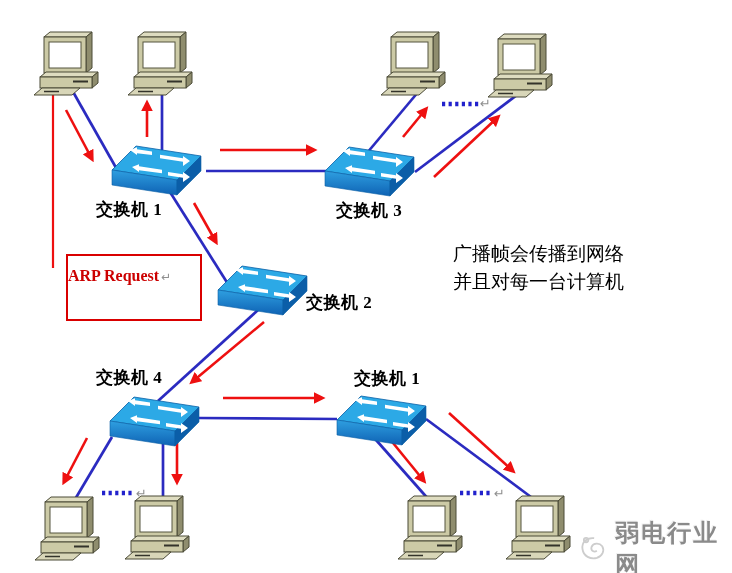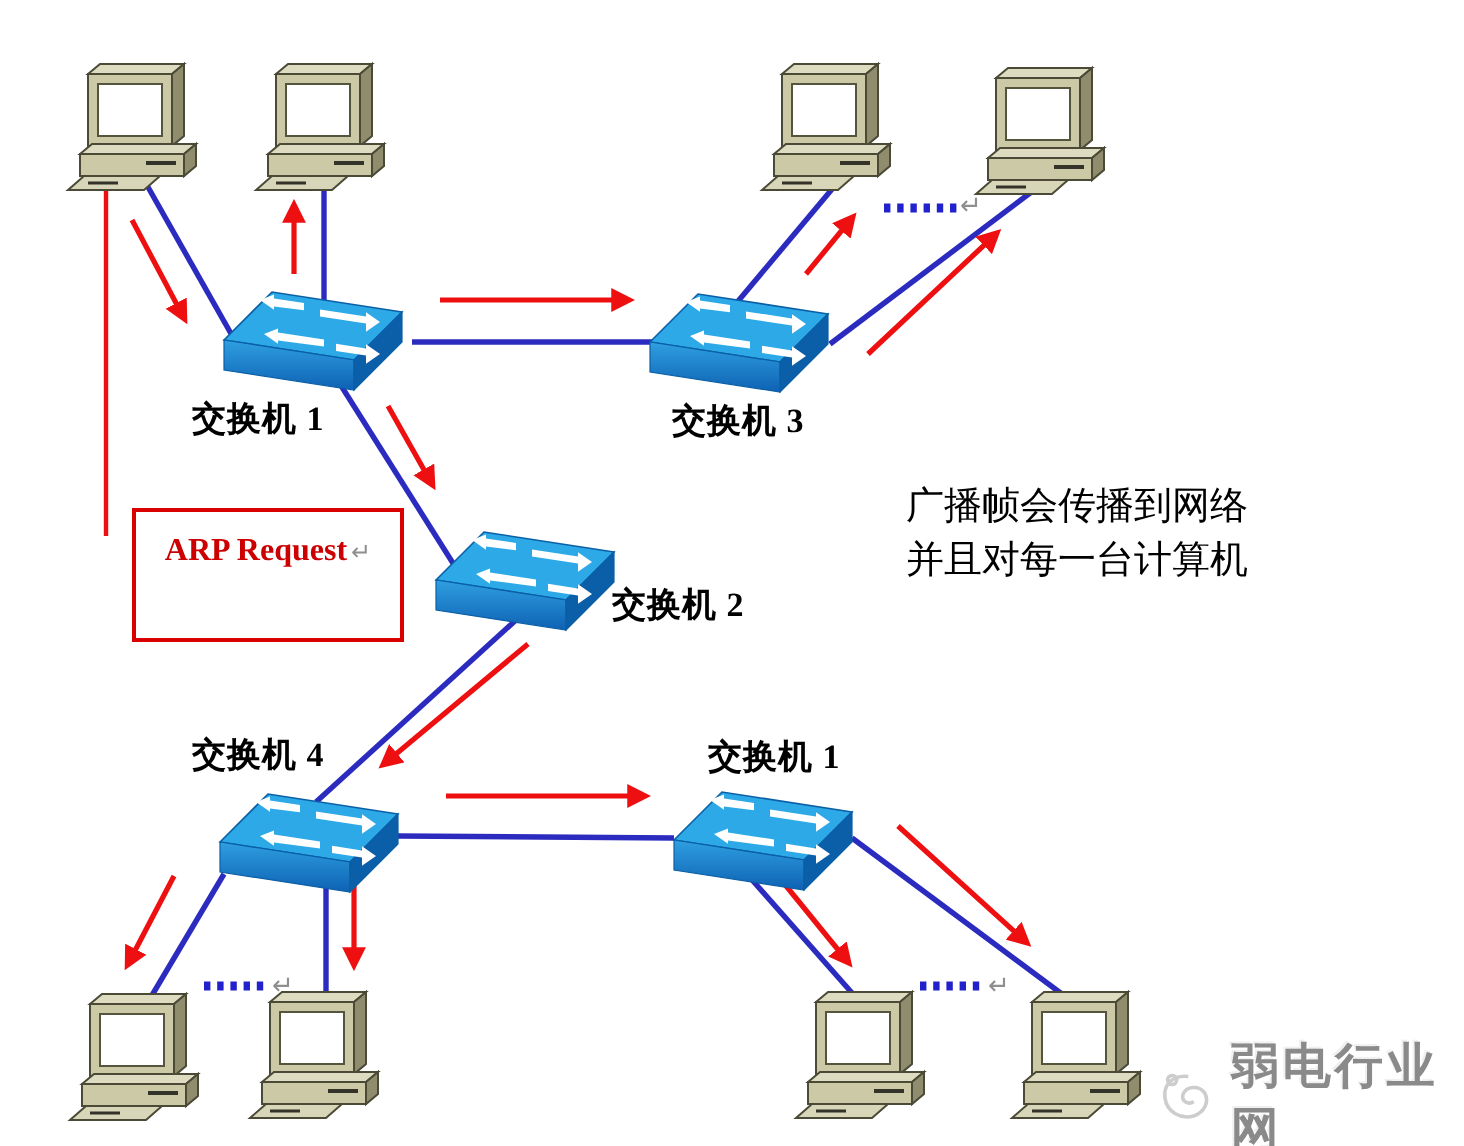--- a/index.html
+++ b/index.html
@@ -5,21 +5,21 @@
   html,body{margin:0;padding:0;background:#ffffff;}
   body{width:732px;height:573px;position:relative;overflow:hidden;
        font-family:"Liberation Serif","DejaVu Serif",serif;}
   .stage{position:absolute;left:0;top:0;width:732px;height:573px;}
   .abs{position:absolute;}
   .lines{position:absolute;left:0;top:0;width:732px;height:573px;}
   .swlabel{position:absolute;color:#000000;font-weight:bold;font-size:17px;
            white-space:nowrap;letter-spacing:0.5px;}
   .arp{position:absolute;left:66px;top:254px;width:132px;height:56px;
        border:2px solid #D90000;color:#CC0000;font-weight:bold;font-size:16px;
-       text-align:center;padding-top:7px;line-height:25px;}
+       text-align:left;padding-top:7px;line-height:25px;}
   .mark{color:#8f8f8f;font-weight:normal;font-size:12px;margin-left:2px;
         font-family:"DejaVu Sans",sans-serif;}
   .annotation{position:absolute;left:453px;top:209px;width:220px;font-size:19px;
               line-height:26px;color:#000;white-space:nowrap;margin-top:32px;}
   .retmark{position:absolute;color:#8f8f8f;font-size:13px;
            font-family:"DejaVu Sans",sans-serif;}
   .watermark{position:absolute;left:578px;top:517px;display:flex;align-items:center;}
   .wm-text{font-size:24px;font-weight:bold;color:#8a8a8a;letter-spacing:2px;
            margin-left:5px;font-family:"Liberation Sans","DejaVu Sans",sans-serif;
            text-shadow:1px 1px 0 #ffffff,-1px -1px 0 #f0f0f0;}

